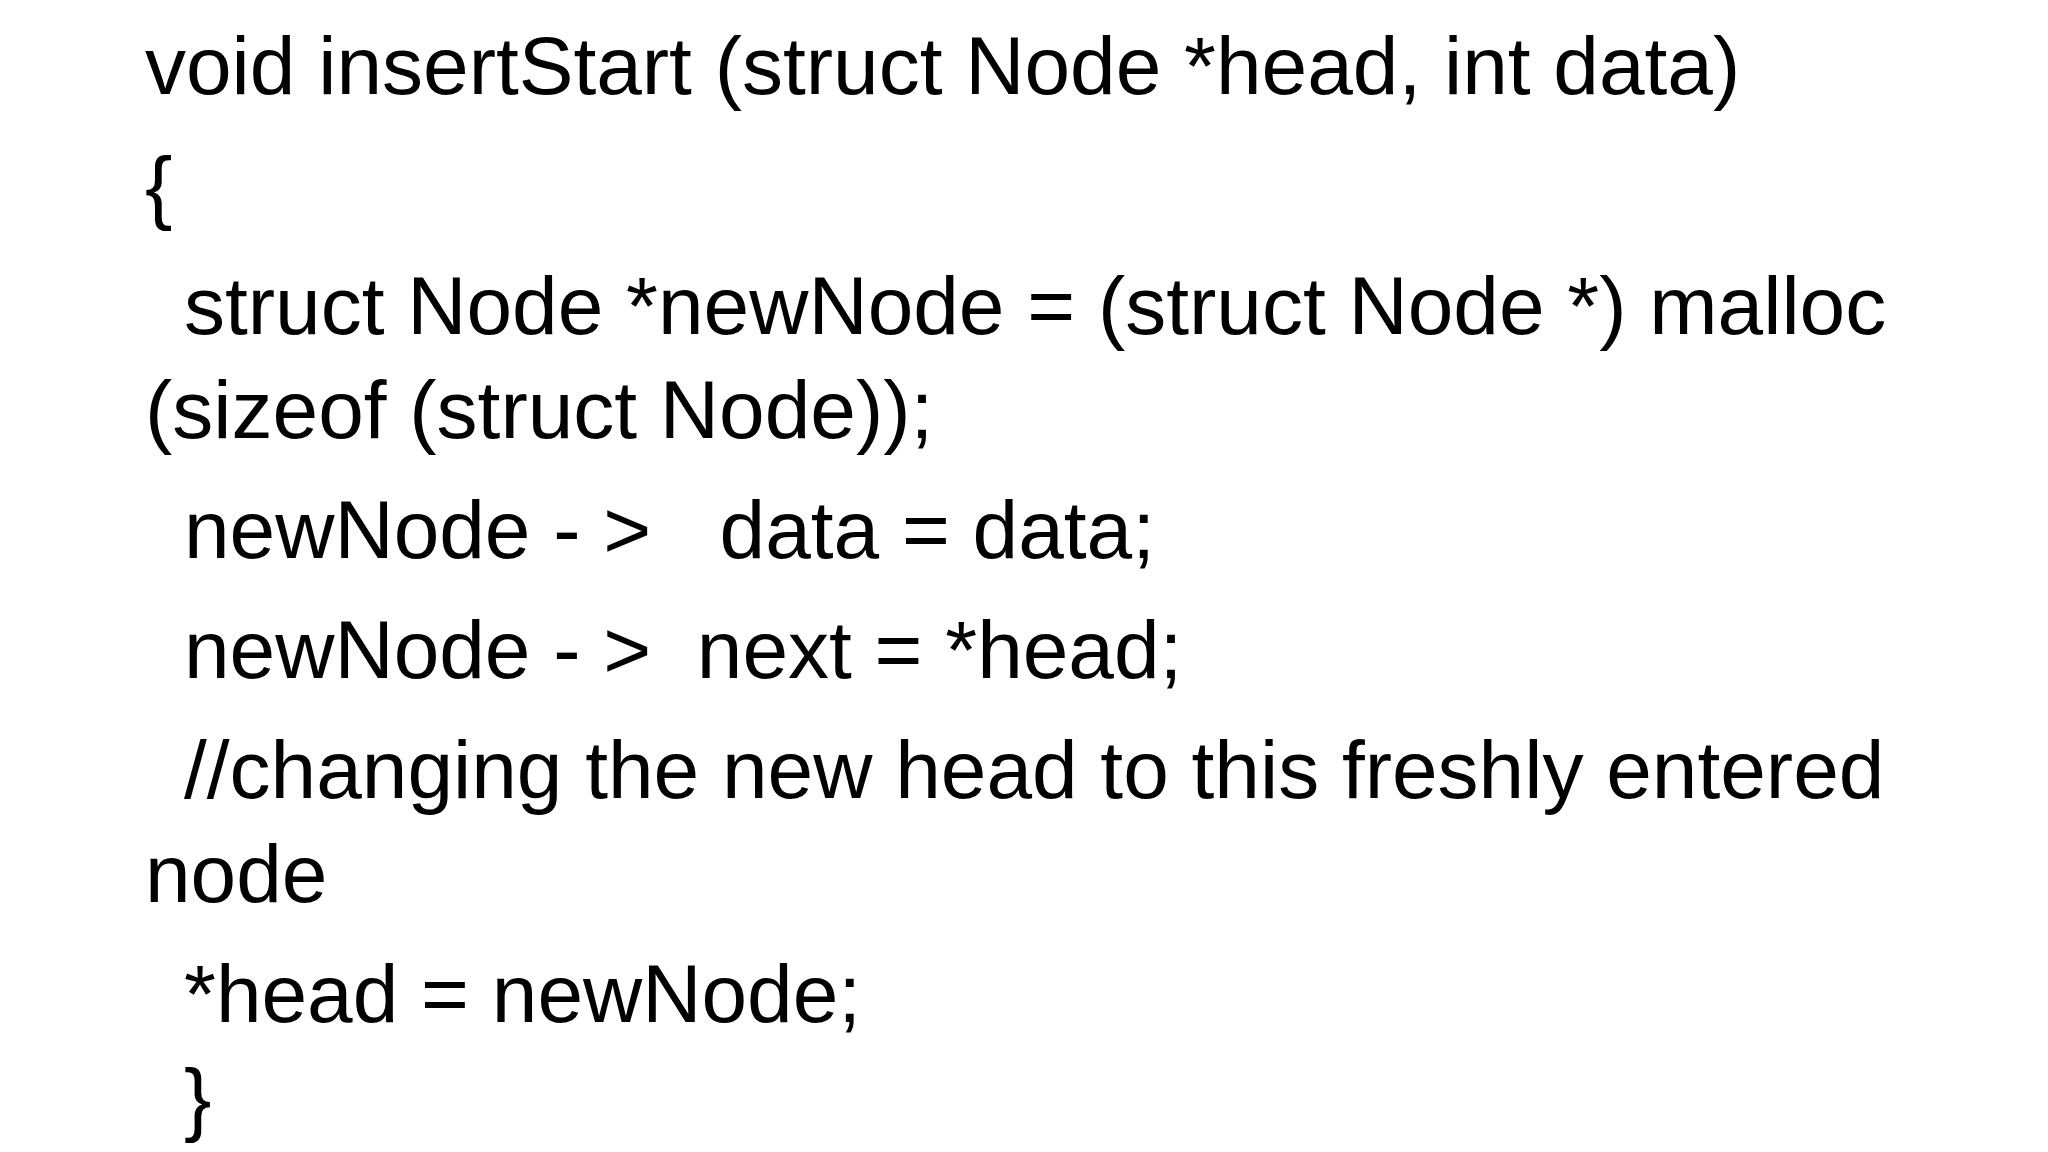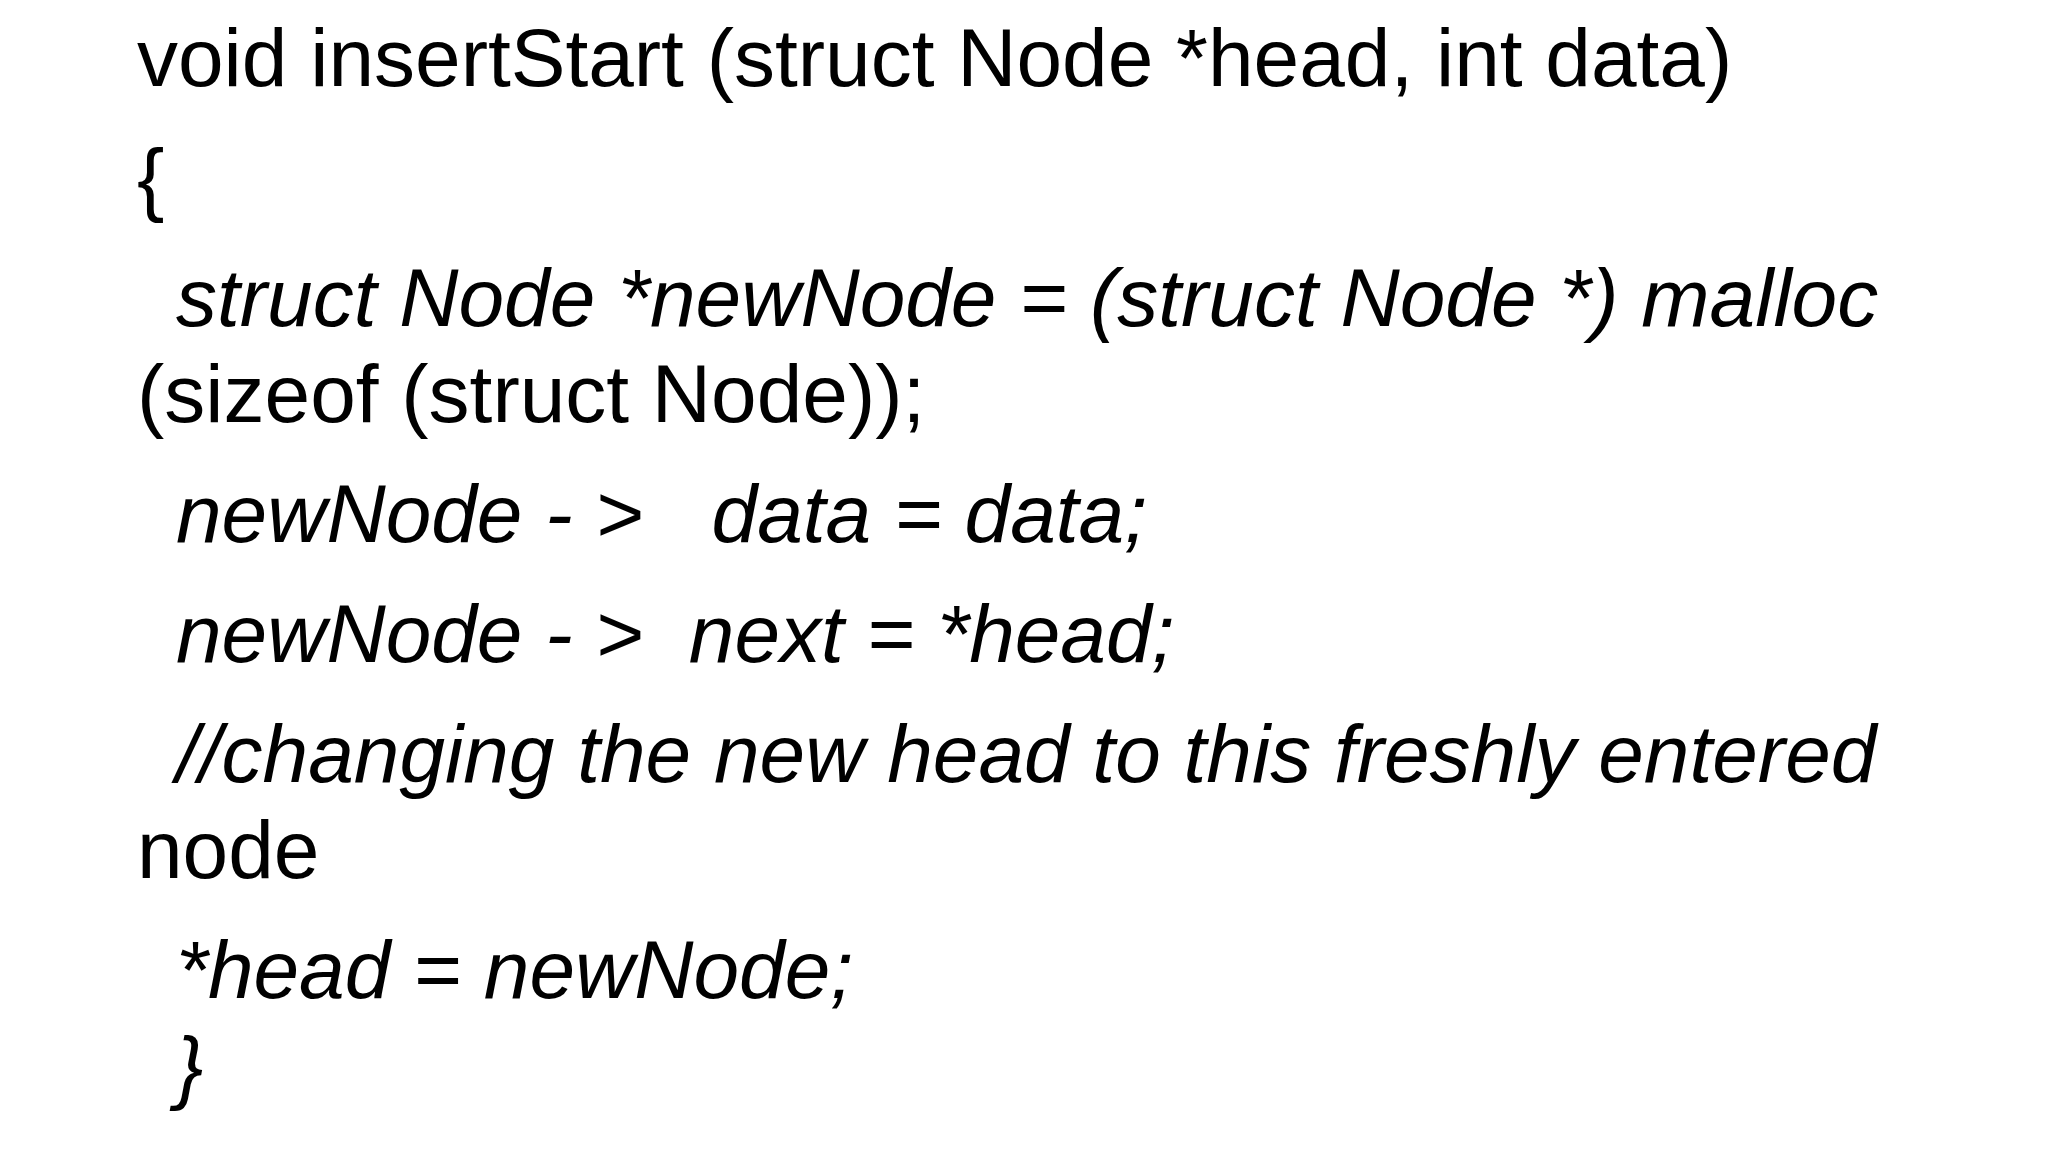--- a/index.html
+++ b/index.html
@@ -21,25 +21,24 @@
   }
   .code-block {
     font-family: "Liberation Sans", sans-serif;
     font-size: 82px;
     line-height: 92px;
     color: #000000;
     white-space: pre;
     font-weight: 400;
   }
   .code-line {
-    margin: 4px;
+    margin: 12px;
   }
   .code-line.indent-1 {
     padding-left: 39px;
-    font-style: italic;
   }
   .code-line.para {
     margin-top: 28px;
   }
 </style>
 </head>
 <body>
 
 <main class="slide">
   <section class="code-block"><div class="code-line indent-0">void insertStart (struct Node *head, int data)</div><div class="code-line indent-0 para">{</div><div class="code-line indent-1 para">struct Node *newNode = (struct Node *) malloc</div><div class="code-line indent-0">(sizeof (struct Node));</div><div class="code-line indent-1 para">newNode - &gt;   data = data;</div><div class="code-line indent-1 para">newNode - &gt;  next = *head;</div><div class="code-line indent-1 para">//changing the new head to this freshly entered</div><div class="code-line indent-0">node</div><div class="code-line indent-1 para">*head = newNode;</div><div class="code-line indent-1">}</div></section>

